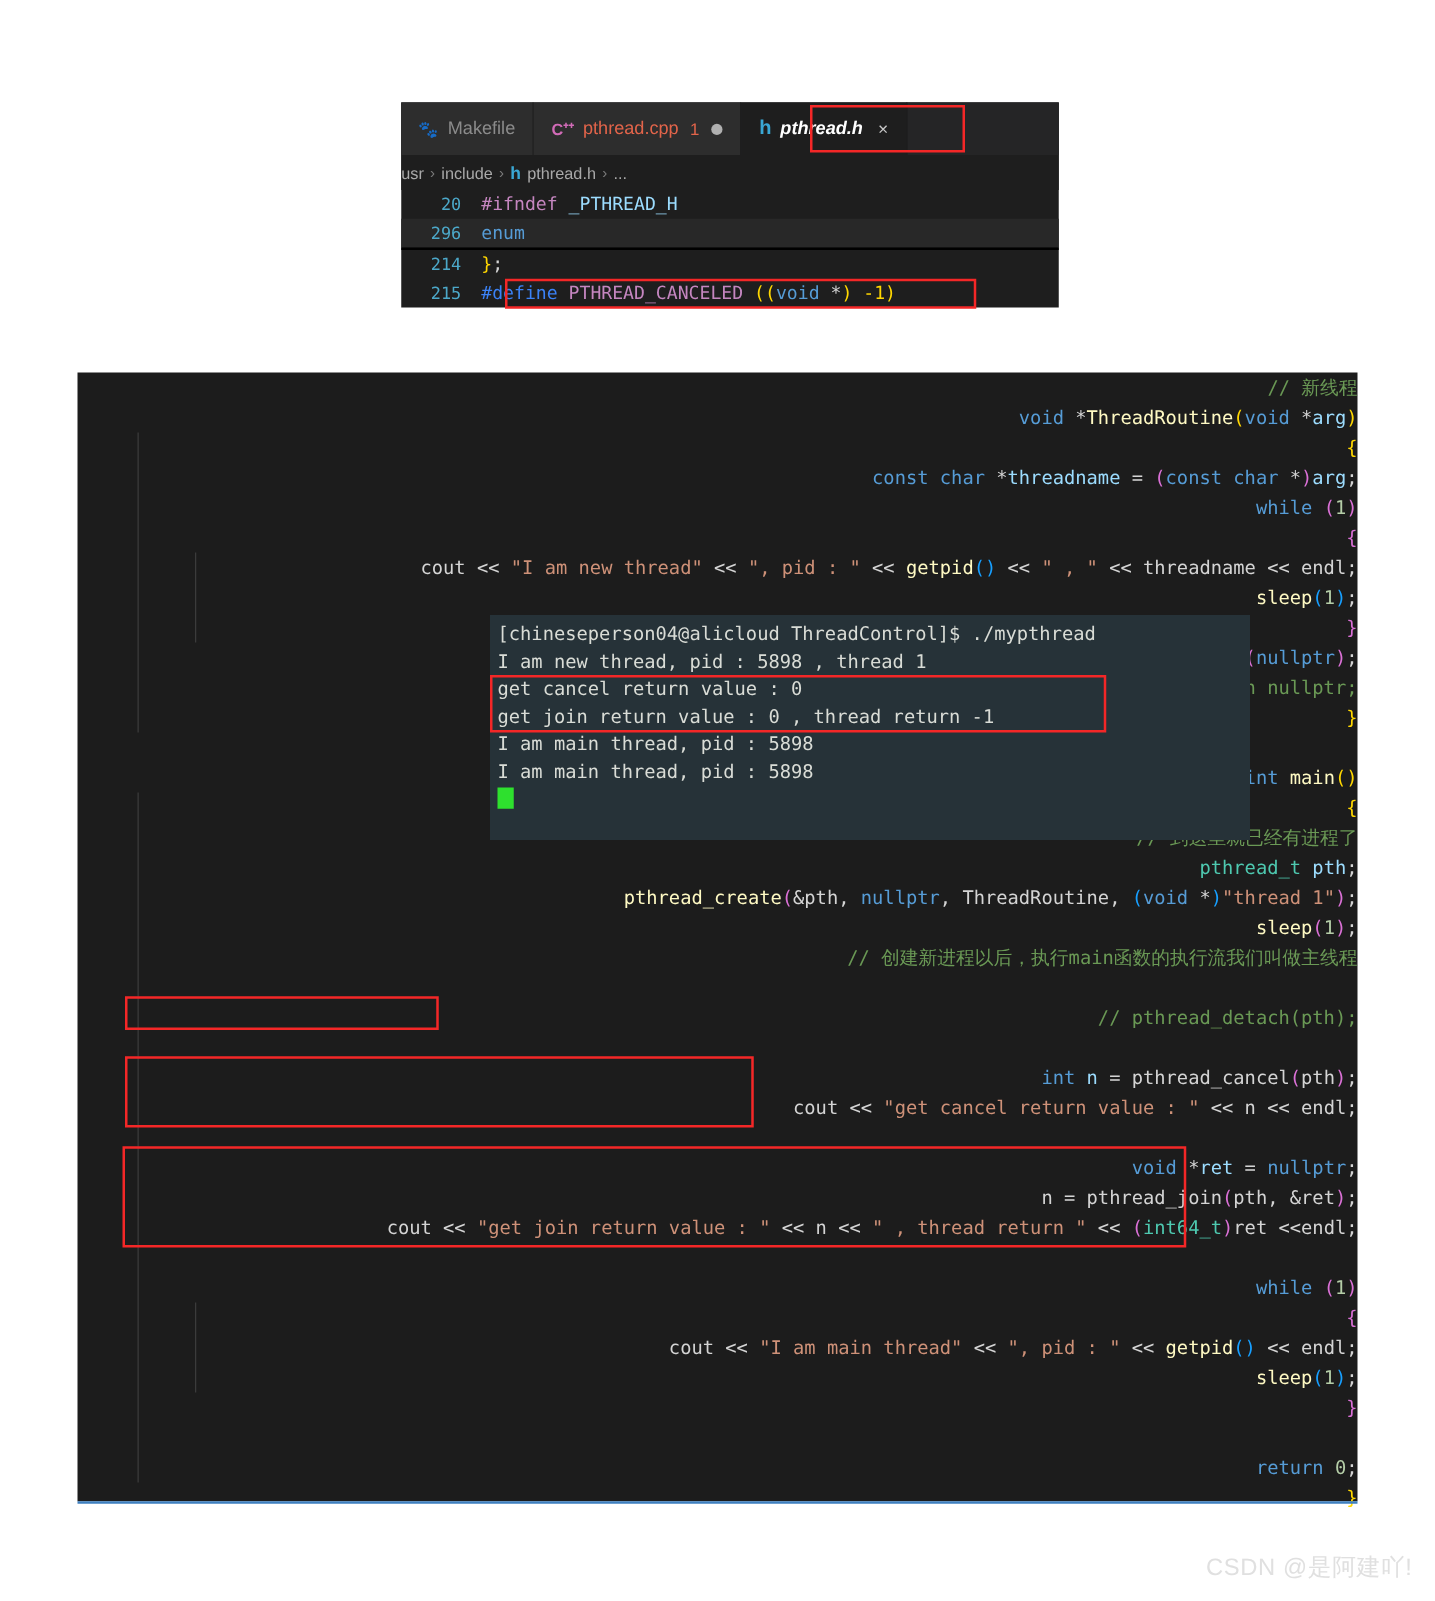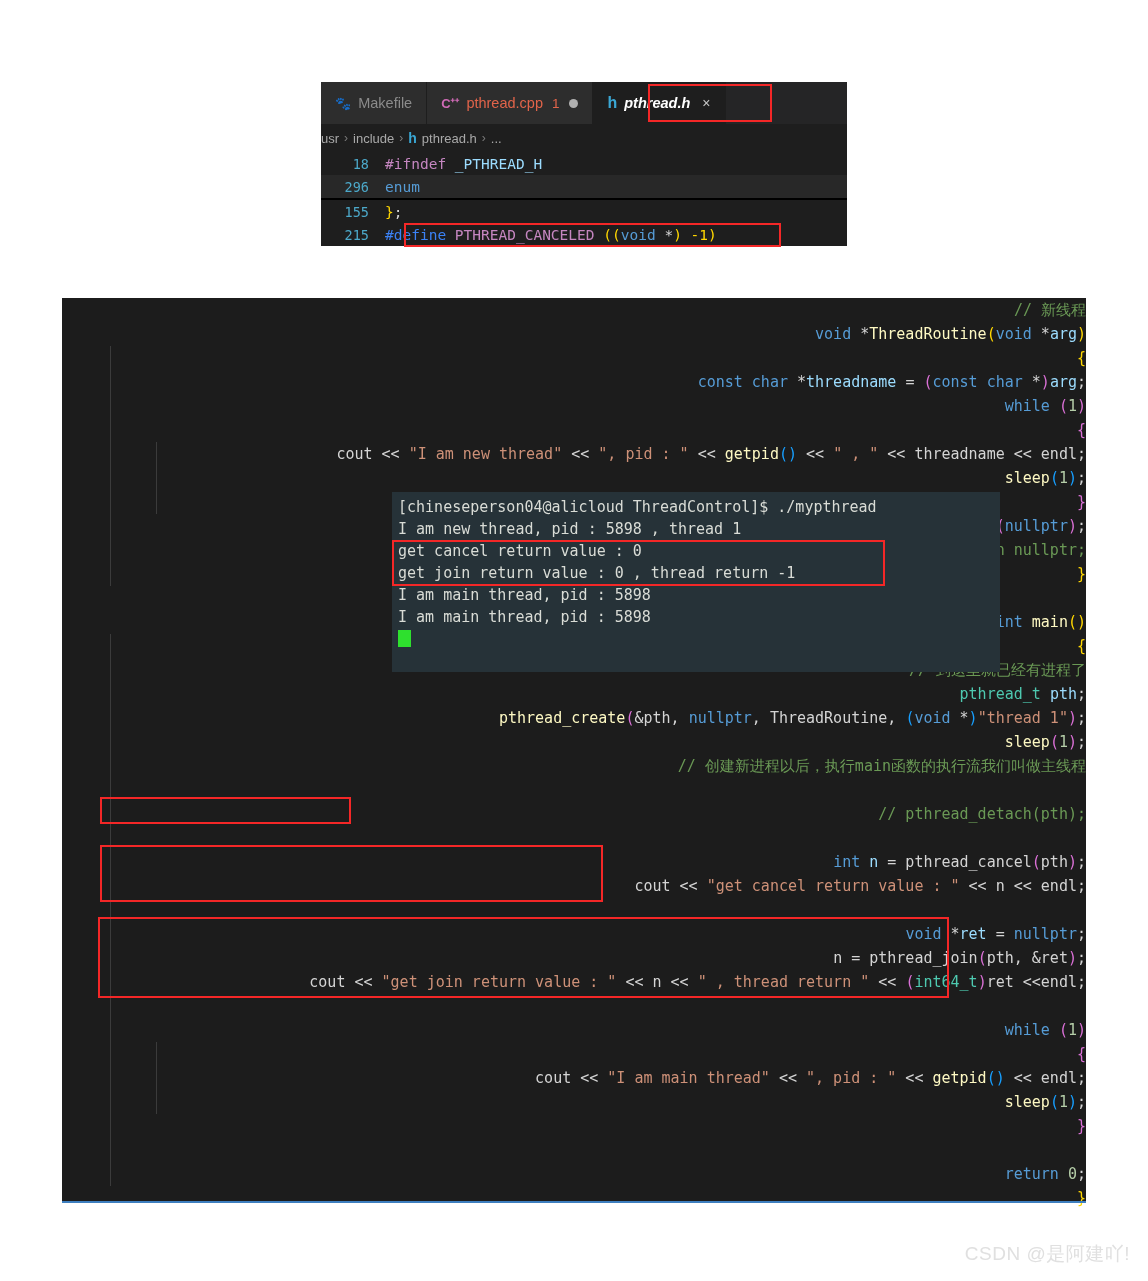--- a/index.html
+++ b/index.html
@@ -122,33 +122,33 @@
     <span class="bc-sep">›</span>
     <span>include</span>
     <span class="bc-sep">›</span>
     <span class="bc-hicon">h</span>
     <span>pthread.h</span>
     <span class="bc-sep">›</span>
     <span>...</span>
   </div>
 
   <div class="hline">
-    <span class="hln">18</span>
+    <span class="hln">20</span>
     <span class="hcode"><span class="c-macro">#ifndef</span> <span class="c-var">_PTHREAD_H</span></span>
   </div>
 
   <div class="hline hl">
     <span class="hln">296</span>
     <span class="hcode"><span class="c-kw">enum</span></span>
   </div>
 
   <div id="hdr-divider"></div>
 
   <div class="hline">
-    <span class="hln">155</span>
+    <span class="hln">214</span>
     <span class="hcode"><span class="c-p1">}</span><span class="c-pl">;</span></span>
   </div>
 
   <div class="hline">
     <span class="hln">215</span>
     <span class="hcode"><span class="c-def">#define</span> <span class="c-macro">PTHREAD_CANCELED</span> <span class="c-p1">((</span><span class="c-kw">void</span> <span class="c-pl">*</span><span class="c-p1">)</span> <span class="c-p1">-1)</span></span>
   </div>
 </div>
 
 <div class="redbox" style="left:648px;top:84px;width:124px;height:38px;"></div>

